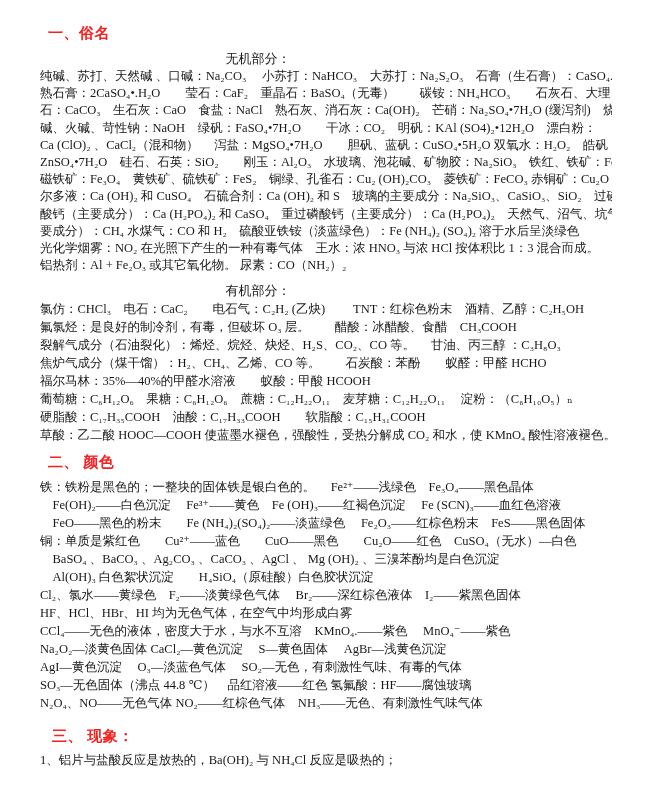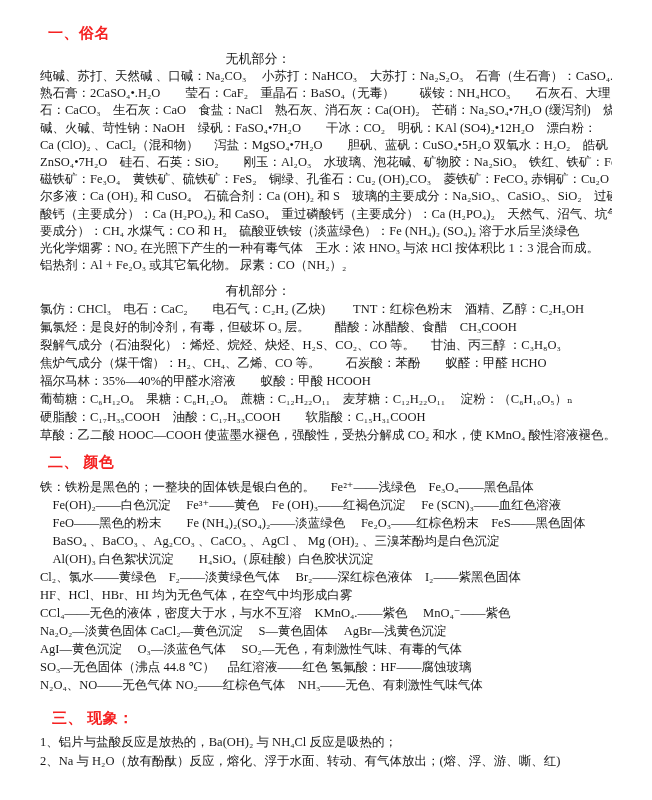--- a/index.html
+++ b/index.html
@@ -87,35 +87,35 @@
       </div>
     </div>
 
     <div class="section sec-colors">
       <div class="sec-heading" style="color: rgb(245, 34, 34);">二、 颜色</div>
       <div>
 
       <div class="line">铁：铁粉是黑色的；一整块的固体铁是银白色的。　 Fe²⁺——浅绿色　Fe₃O₄——黑色晶体</div>
           <div class="line">　Fe(OH)₂——白色沉淀　 Fe³⁺——黄色　Fe (OH)₃——红褐色沉淀　 Fe (SCN)₃——血红色溶液</div>
           <div class="line">　FeO——黑色的粉末　　Fe (NH₄)₂(SO₄)₂——淡蓝绿色　 Fe₂O₃——红棕色粉末　FeS——黑色固体</div>
+          <div class="line">铜：单质是紫红色　　Cu²⁺——蓝色　　CuO——黑色　　Cu₂O——红色　CuSO₄（无水）—白色</div>
           <div class="line">　BaSO₄ 、BaCO₃ 、Ag₂CO₃ 、CaCO₃ 、AgCl 、 Mg (OH)₂ 、三溴苯酚均是白色沉淀</div>
           <div class="line">　Al(OH)₃ 白色絮状沉淀　　H₄SiO₄（原硅酸）白色胶状沉淀</div>
           <div class="line">Cl₂、氯水——黄绿色　F₂——淡黄绿色气体　 Br₂——深红棕色液体　I₂——紫黑色固体</div>
           <div class="line">HF、HCl、HBr、HI 均为无色气体，在空气中均形成白雾</div>
           <div class="line">CCl₄——无色的液体，密度大于水，与水不互溶　KMnO₄.——紫色　 MnO₄⁻——紫色</div>
           <div class="line">Na₂O₂—淡黄色固体 CaCl₂—黄色沉淀　 S—黄色固体　 AgBr—浅黄色沉淀</div>
           <div class="line">AgI—黄色沉淀　 O₃—淡蓝色气体　 SO₂—无色，有刺激性气味、有毒的气体</div>
           <div class="line">SO₃—无色固体（沸点 44.8 ℃）　品红溶液——红色 氢氟酸：HF——腐蚀玻璃</div>
           <div class="line">N₂O₄、NO——无色气体 NO₂——红棕色气体　NH₃——无色、有刺激性气味气体</div>
         </div>
     </div>
 
     <div class="section sec-phenomena">
       <div class="sec-heading" style="color: rgb(245, 34, 34);">三、 现象：</div>
       <div>
 
       <div class="line">1、铝片与盐酸反应是放热的，Ba(OH)₂ 与 NH₄Cl 反应是吸热的；</div>
-          <div class="line">2、Na 与 H₂O（放有酚酞）反应，熔化、浮于水面、转动、有气体放出；(熔、浮、游、嘶、红)</div>
         </div>
     </div>
 
   </div>
 </div>
 
 </body></html>

